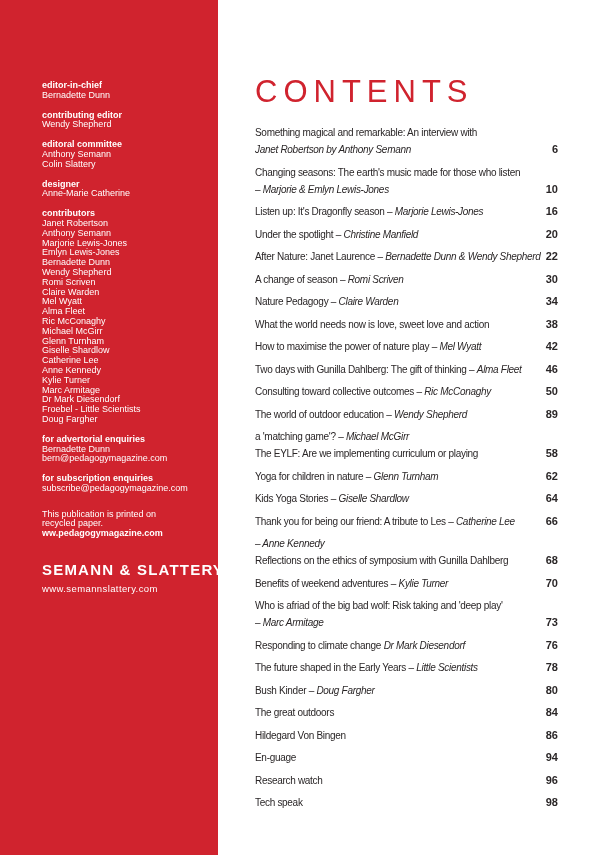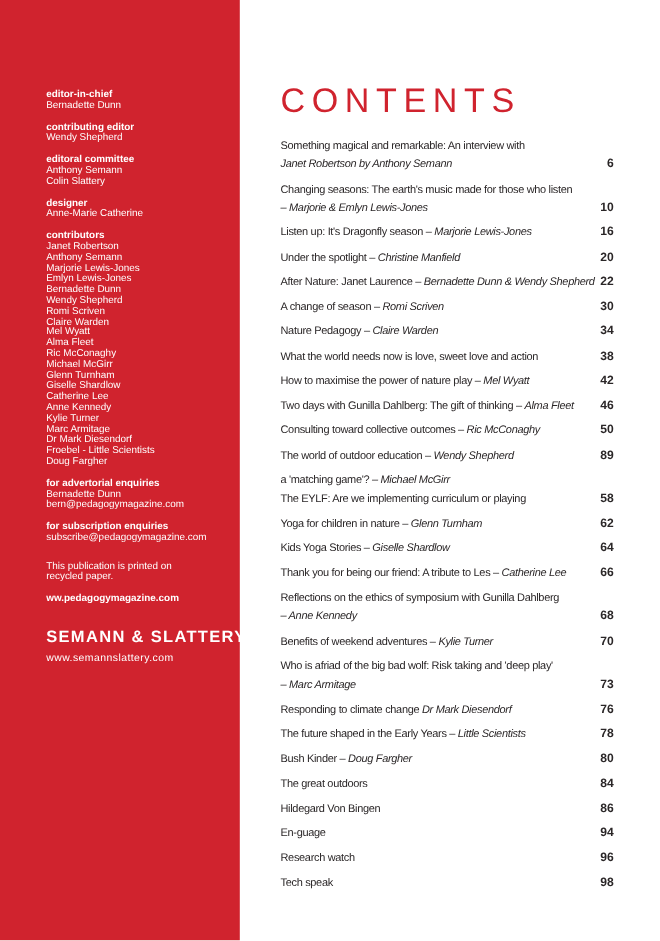--- a/index.html
+++ b/index.html
@@ -27,21 +27,21 @@
     width: 218px; height: 855px;
     background: var(--red);
     color: #ffffff;
     box-sizing: border-box;
     padding: 81px 16px 0 42px;
   }
   .sb-section { margin-bottom: 10px; font-size: 9px; line-height: 9.8px; }
   .sb-heading { font-weight: bold; }
   .sb-line { font-weight: normal; }
   .sb-note { margin-top: 16px; font-size: 9px; line-height: 9.8px; }
-  .sb-site { margin-top: 10px; font-size: 9px; line-height: 9.8px; font-weight: bold; }
+  .sb-site { font-size: 9px; line-height: 9.8px; font-weight: bold; }
   .sb-logo { margin-top: 22px; font-size: 15px; font-weight: bold; letter-spacing: 1.2px; white-space: nowrap; }
   .sb-logo-site { margin-top: 5px; font-size: 9.5px; letter-spacing: 0.4px; }
 
   
   .toc {
     position: absolute; left: 255px; top: 76px;
     width: 303px;
   }
   .toc-title {
     color: var(--red);
@@ -242,22 +242,22 @@
           <div class="toc-page">64</div>
         </div>
         <div class="toc-entry">
           <div class="toc-title-block">
             <div class="toc-line"><span>Thank you for being our friend: A tribute to Les – </span><span class="it">Catherine Lee</span></div>
           </div>
           <div class="toc-page">66</div>
         </div>
         <div class="toc-entry">
           <div class="toc-title-block">
+            <div class="toc-line"><span class="it">– Anne Kennedy</span></div>
             <div class="toc-line"><span>Reflections on the ethics of symposium with Gunilla Dahlberg</span></div>
-            <div class="toc-line"><span class="it">– Anne Kennedy</span></div>
           </div>
           <div class="toc-page">68</div>
         </div>
         <div class="toc-entry">
           <div class="toc-title-block">
             <div class="toc-line"><span>Benefits of weekend adventures – </span><span class="it">Kylie Turner</span></div>
           </div>
           <div class="toc-page">70</div>
         </div>
         <div class="toc-entry">

